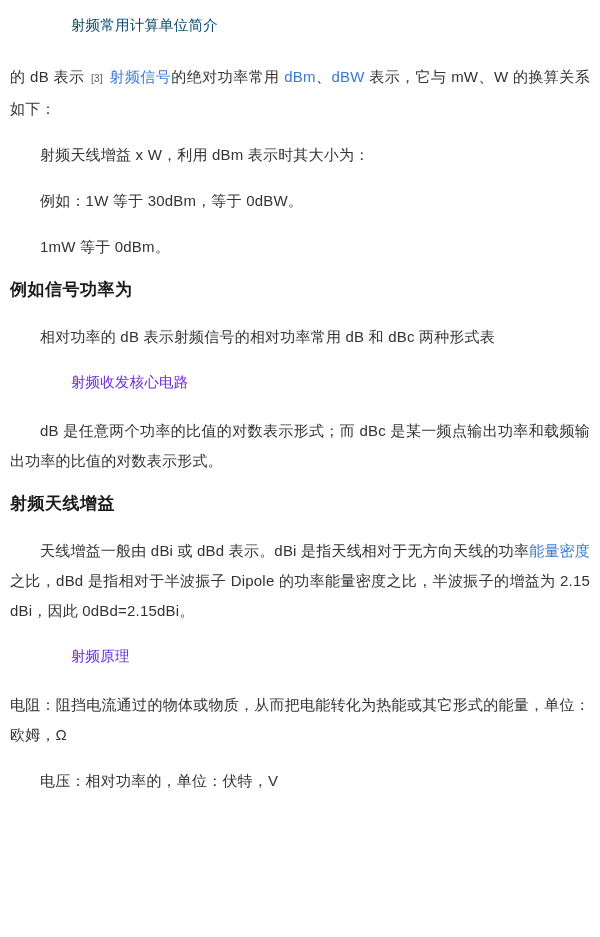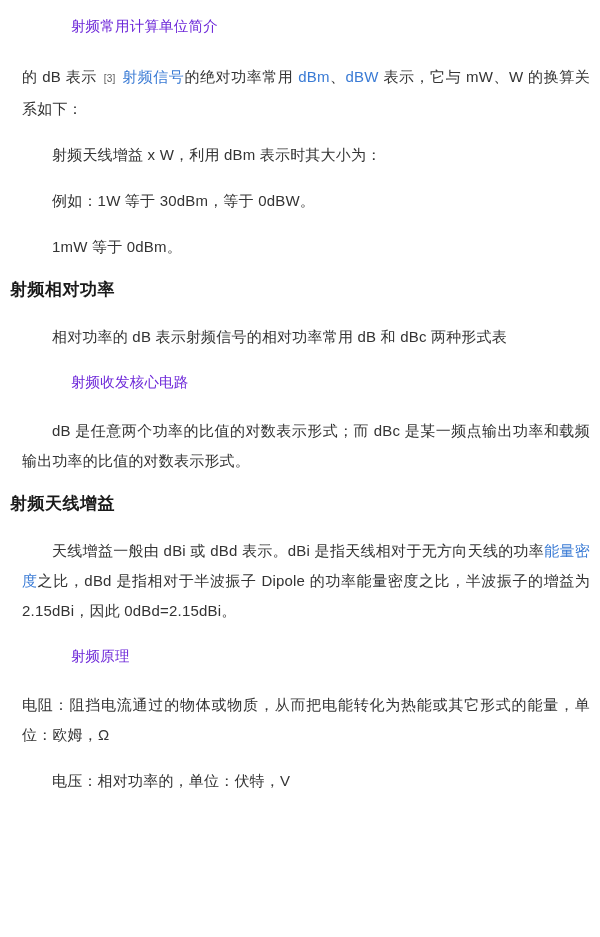--- a/index.html
+++ b/index.html
@@ -13,33 +13,33 @@
     color: #333333;
   }
   .page {
     box-sizing: border-box;
     width: 600px;
     min-height: 937px;
     background: #ffffff;
     padding: 16px 10px 10px 10px;
   }
   .block {
-    margin: 0 0 16px 12px;
+    margin: 0 0 16px 0;
     font-size: 15px;
     line-height: 30px;
     letter-spacing: 0.2px;
     word-break: break-all;
   }
   .block.justify { text-align: justify; }
   .block.indent { text-indent: 2em; }
   .block.title {
-    font-family: Liberation Serif, serif;
+    font-family: Liberation Mono, monospace;
     font-size: 14.5px;
     line-height: 20px;
-    color: #6d28d9;
+    color: #0c4a6e;
     margin: 0 0 26px 0;
     padding-left: 4.2em;
   }
   .block.caption {
     font-family: "Liberation Serif", "DejaVu Serif", serif;
     font-size: 14.5px;
     line-height: 20px;
     color: #6d28d9;
     margin: 20px 0 24px 0;
     padding-left: 4.2em;
@@ -66,21 +66,21 @@
 </head>
 <body>
 
 <div class="page">
   <main>
       <p class="block title"><span>射频常用计算单位简介</span></p>
       <p class="block body justify"><span>的 dB 表示 </span><span class="ref">[3]</span><span> </span><a href="#" class="link">射频信号</a><span>的绝对功率常用 </span><a href="#" class="link">dBm</a><span>、</span><a href="#" class="link">dBW</a><span> 表示，它与 mW、W 的换算关系如下：</span></p>
       <p class="block body indent"><span>射频天线增益 x W，利用 dBm 表示时其大小为：</span></p>
       <p class="block body indent"><span>例如：1W 等于 30dBm，等于 0dBW。</span></p>
       <p class="block body indent"><span>1mW 等于 0dBm。</span></p>
-      <p class="block heading"><span>射频相对功率</span></p>
+      <p class="block heading"><span>例如信号功率为</span></p>
       <p class="block body indent"><span>相对功率的 dB 表示射频信号的相对功率常用 dB 和 dBc 两种形式表</span></p>
       <p class="block caption"><span>射频收发核心电路</span></p>
       <p class="block body indent justify"><span>dB 是任意两个功率的比值的对数表示形式；而 dBc 是某一频点输出功率和载频输出功率的比值的对数表示形式。</span></p>
       <p class="block heading"><span>射频天线增益</span></p>
       <p class="block body indent justify"><span>天线增益一般由 dBi 或 dBd 表示。dBi 是指天线相对于无方向天线的功率</span><a href="#" class="link">能量密度</a><span>之比，dBd 是指相对于半波振子 Dipole 的功率能量密度之比，半波振子的增益为 2.15dBi，因此 0dBd=2.15dBi。</span></p>
       <p class="block caption"><span>射频原理</span></p>
       <p class="block body justify"><span>电阻：阻挡电流通过的物体或物质，从而把电能转化为热能或其它形式的能量，单位：欧姆，Ω</span></p>
       <p class="block body indent"><span>电压：相对功率的，单位：伏特，V</span></p>
     </main>
 </div>

